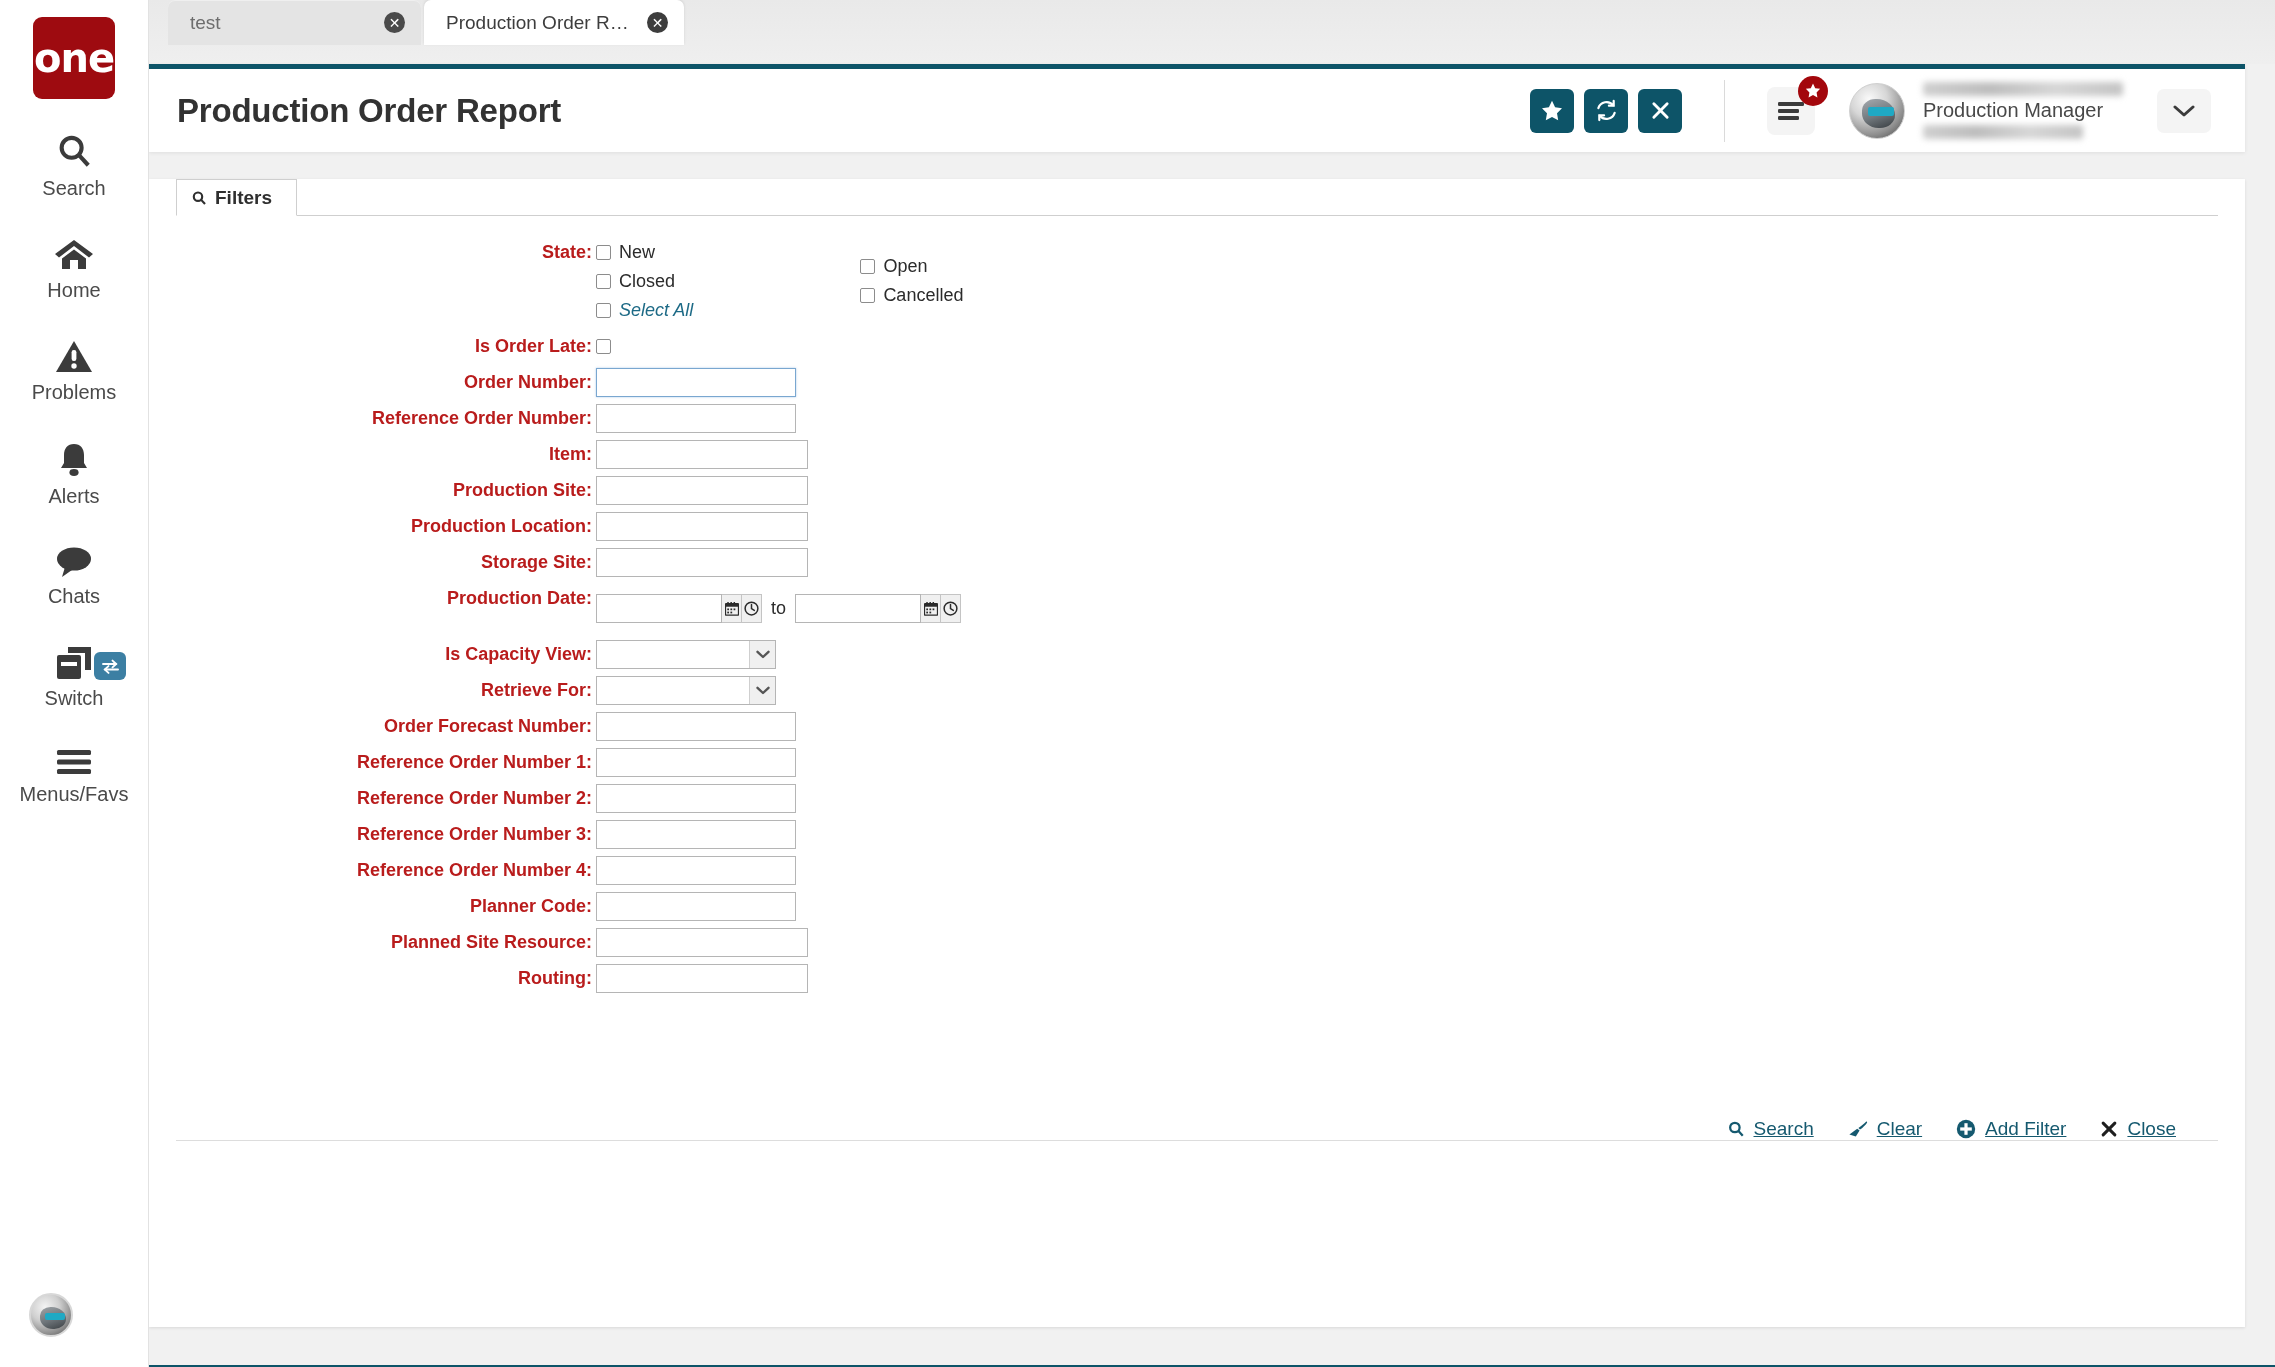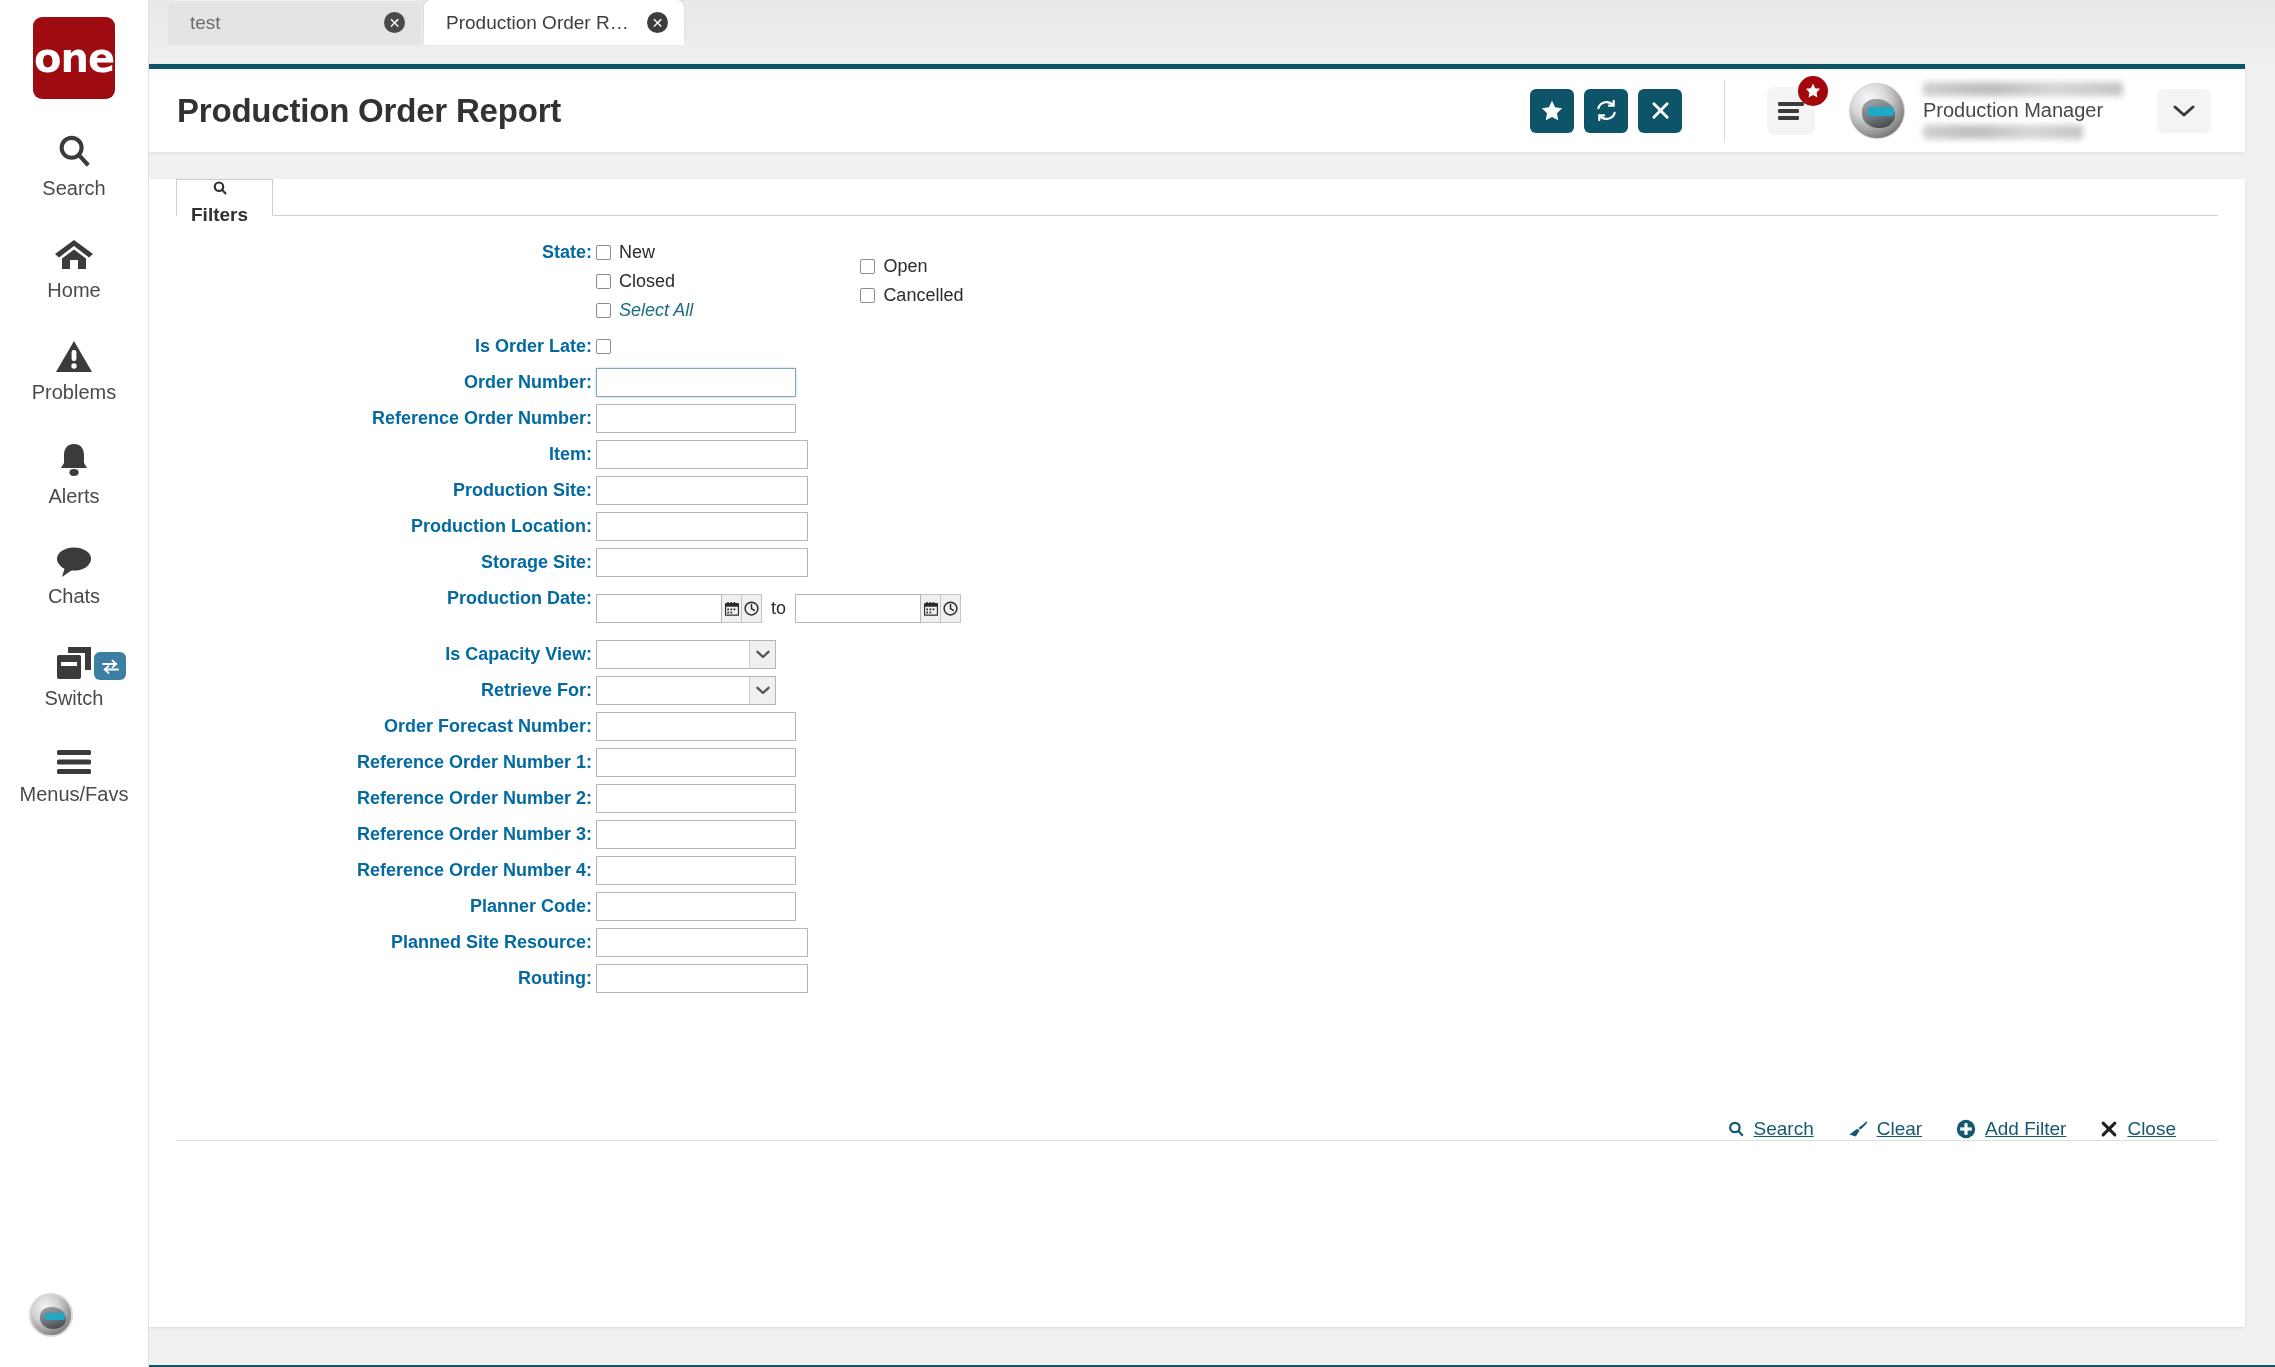--- a/index.html
+++ b/index.html
@@ -201,32 +201,31 @@
     margin: 27px 27px 0 27px;
     height: 37px;
   }
   .filtertab {
     display: flex; align-items: center; gap: 8px;
     height: 37px; padding: 0 24px 0 14px;
     border: 1px solid #cfcfcf; border-bottom: 1px solid #ffffff;
     background: #ffffff; margin-bottom: -1px;
     font-size: 19px; font-weight: 700; color: #2f2f2f;
     cursor: pointer;
-    flex-direction: column;
   }
 
   
   .form { padding: 22px 0 0 0; }
   .row {
     display: flex; align-items: flex-start;
     margin-bottom: 7px;
   }
   .lbl {
     width: 447px; text-align: right; padding-right: 4px;
-    font-size: 18px; font-weight: 700; color: #0369a1;
+    font-size: 18px; font-weight: 700; color: #b91c1c;
     line-height: 28px; white-space: nowrap;
     font-family: "Liberation Sans", sans-serif;
   }
   .ctl { display: flex; align-items: center; }
   input.txt {
     height: 29px; border: 1px solid #b5b5b5; background:#fff;
     font-size: 17px; padding: 0 5px; outline: none;
     font-family: "Liberation Sans", sans-serif; color:#222;
   }
   input.txt.w200 { width: 200px; }

